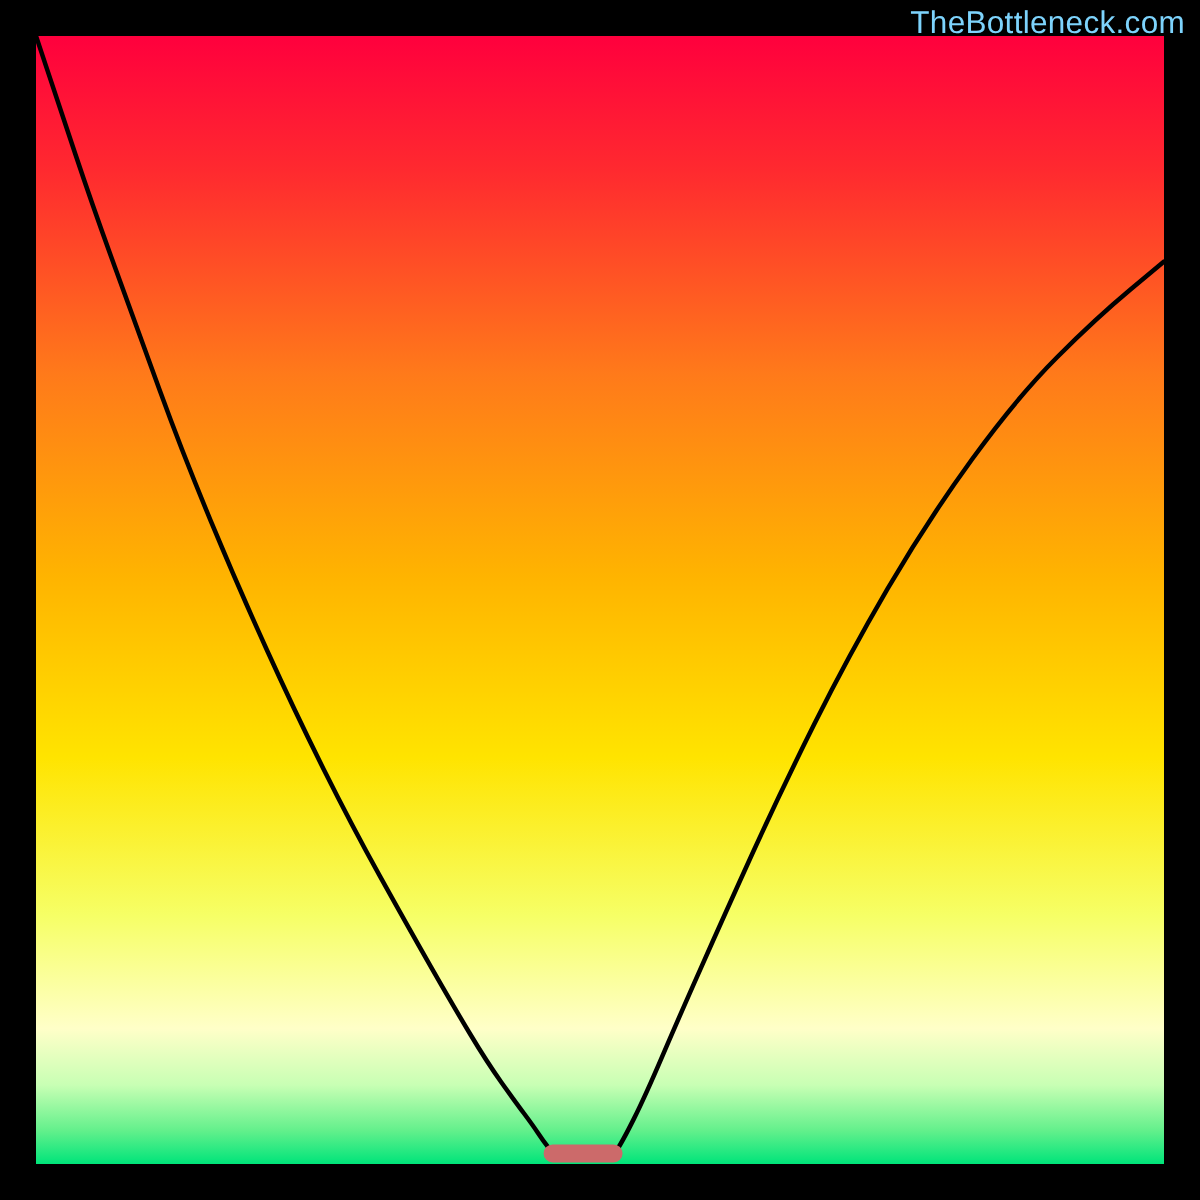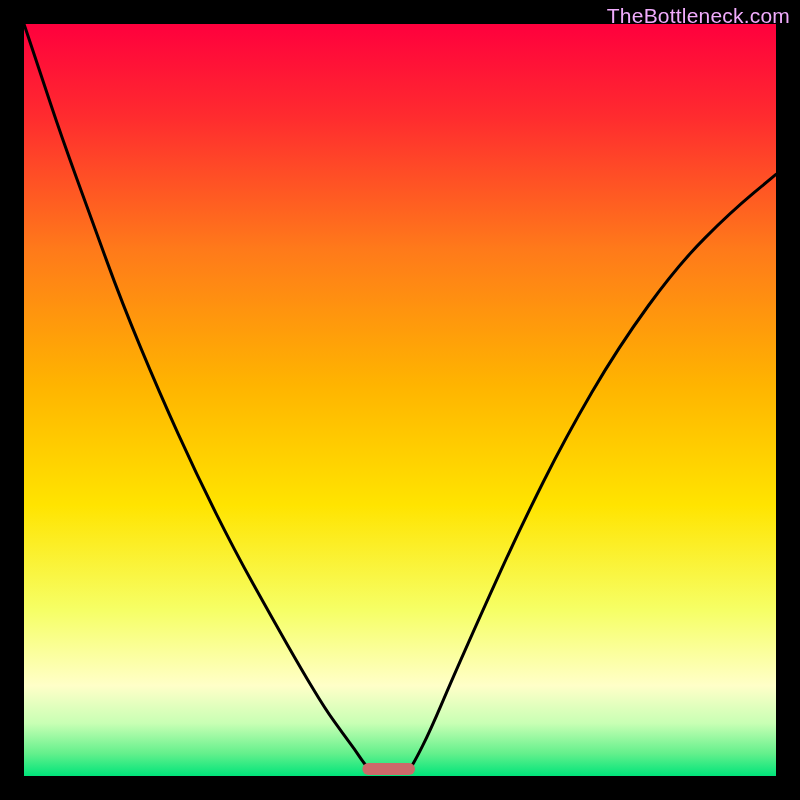--- a/index.html
+++ b/index.html
@@ -23,21 +23,21 @@
     position: absolute;
     left: 0;
     top: 0;
     width: 752px;
     height: 752px;
   }
   .watermark {
     position: absolute;
     top: 4px;
     right: 10px;
-    color: #f0abfc;
+    color: #7dd3fc;
     font-size: 21px;
     letter-spacing: 0.2px;
     font-weight: 500;
   }
   svg { display: block; }
 </style>
 </head>
 <body>
 
 <div class="watermark">TheBottleneck.com</div>

